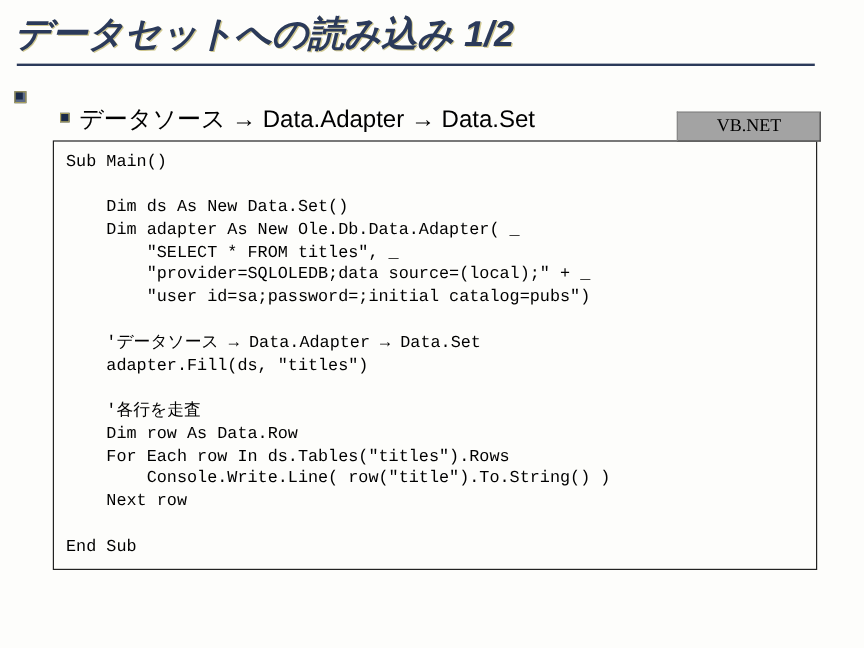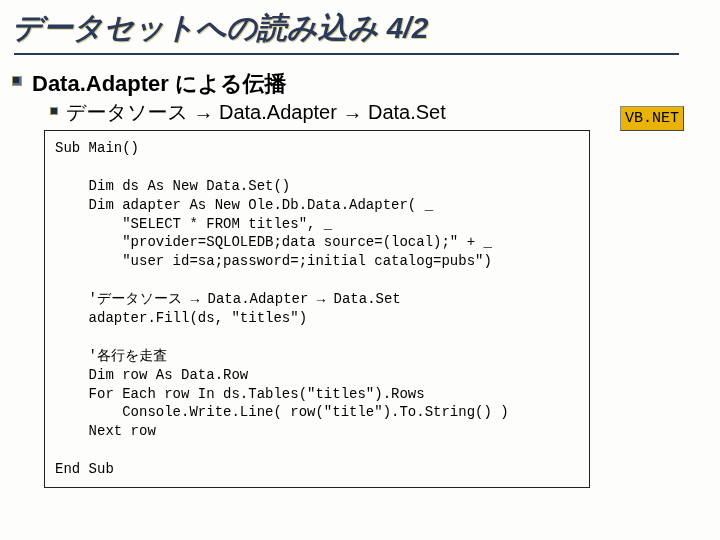--- a/index.html
+++ b/index.html
@@ -64,51 +64,50 @@
     }
     .code-wrap {
       position: relative;
       margin-top: 4px;
       margin-left: 32px;
     }
     .lang-badge {
       position: absolute;
       right: 24px;
       top: -24px;
-      background: #eab308;
+      background: #a3a3a3;
       border-top: 1px solid #888;
       border-left: 1px solid #888;
       border-right: 1px solid #444;
       border-bottom: 1px solid #444;
-      padding: 3px 4px;
+      padding: 3px 32px;
       font-size: 15px;
-      font-family: Liberation Mono, monospace;
+      font-family: Liberation Serif, serif;
       z-index: 5;
     }
     .code-box {
       border: 1px solid #222;
       background: #fdfdfb;
       padding: 8px 10px;
-      width: 546px;
+      width: 637px;
       font-family: "MS Gothic", "Courier New", monospace;
       font-size: 14px;
       line-height: 1.35;
       white-space: pre;
       color: #000;
     }
   </style>
 </head>
 <body>
 
-<div class="title">データセットへの読み込み 4/2</div>
+<div class="title">データセットへの読み込み 1/2</div>
 <div class="title-rule"></div>
 
 <div class="section">
   <div class="bullet-square"></div>
-  <div class="section-heading">Data.Adapter による伝播</div>
 </div>
 
 <div class="subsection">
   <div class="bullet-small"></div>
   <div class="sub-heading">データソース → Data.Adapter → Data.Set</div>
 </div>
 
 <div class="code-wrap">
   <div class="lang-badge">VB.NET</div>
   <div class="code-box">Sub Main()

